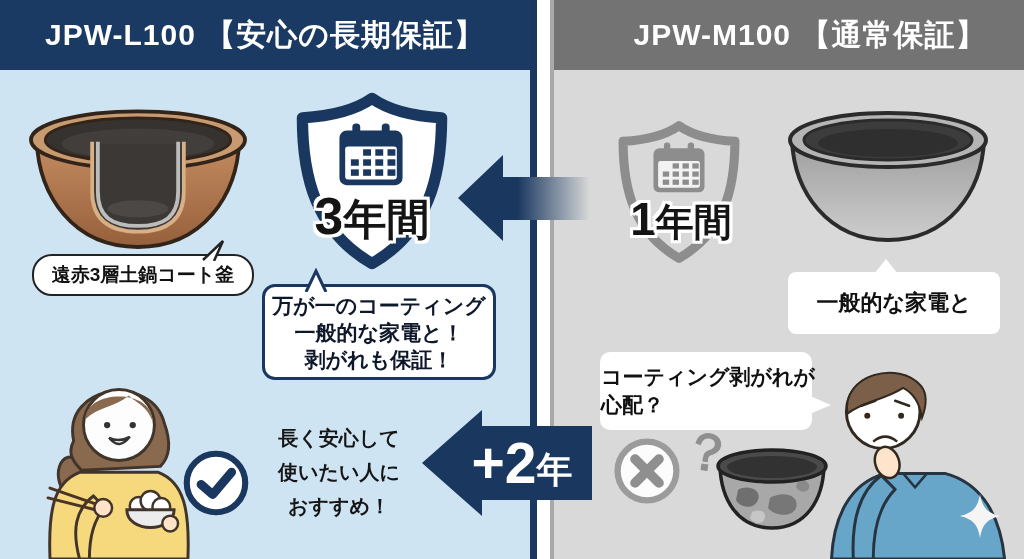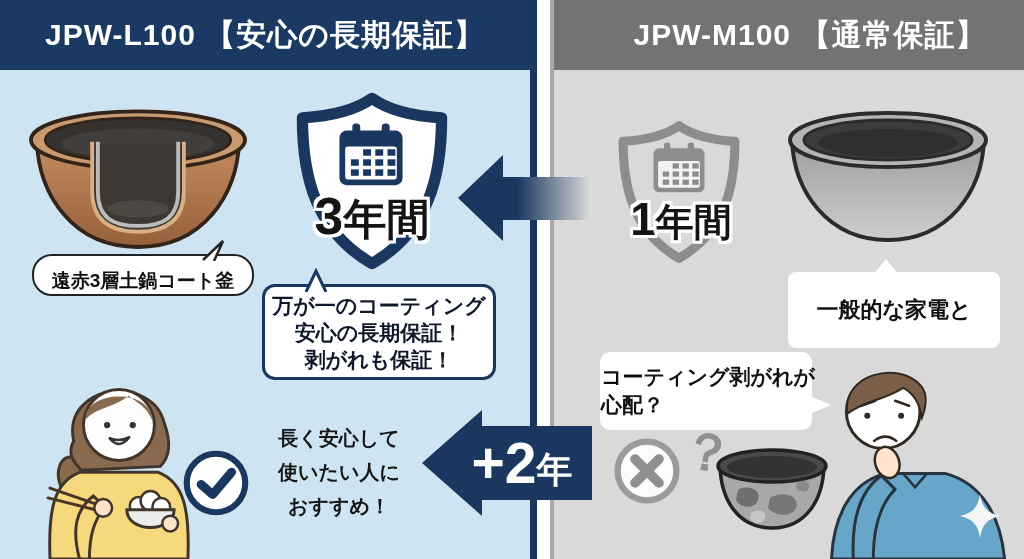--- a/index.html
+++ b/index.html
@@ -16,21 +16,21 @@
   .divider-gray{left:550px;top:0;width:4px;height:559px;background:#a9a9a9;}
   .panel-right{left:554px;top:0;width:470px;height:559px;background:#d9d9d9;}
   
   .header-left{left:0;top:0;width:530px;height:70px;background:#1b3a63;
     display:flex;align-items:center;justify-content:center;}
   .header-right{left:554px;top:0;width:512px;height:70px;background:#737373;
     display:flex;align-items:center;justify-content:center;}
   .header-text{color:#ffffff;font-weight:bold;font-size:30px;letter-spacing:1px;white-space:nowrap;}
   
   .pot-caption{left:32px;top:254px;width:218px;height:38px;background:#ffffff;
-    border:2.5px solid #222222;border-radius:20px;display:flex;align-items:flex-end;justify-content:center;}
+    border:2.5px solid #222222;border-radius:20px;display:flex;align-items:center;justify-content:center;}
   .pot-caption-text{font-weight:bold;font-size:19px;color:#111111;white-space:nowrap;}
   .pot-caption-tail{right:26px;top:-17px;width:26px;height:22px;}
   
   .term{display:flex;align-items:baseline;justify-content:center;font-weight:bold;color:#141414;
     text-shadow:-3px -3px 0 #fff,3px -3px 0 #fff,-3px 3px 0 #fff,3px 3px 0 #fff,0 -3px 0 #fff,0 3px 0 #fff,-3px 0 0 #fff,3px 0 0 #fff;}
   .term-left{left:288px;top:186px;width:168px;}
   .term-left .num{font-size:52px;}
   .term-left .unit{font-size:43px;}
   .term-right{left:616px;top:192px;width:130px;}
   .term-right .num{font-size:46px;}
@@ -38,21 +38,21 @@
   
   .note-bubble{left:262px;top:284px;width:228px;height:90px;background:#ffffff;
     border:3px solid #19375f;border-radius:13px;display:flex;flex-direction:column;
     align-items:center;justify-content:center;}
   .note-line{display:block;font-weight:bold;font-size:21px;line-height:27px;color:#0f172a;white-space:nowrap;}
   .note-tail{left:38px;top:-19px;width:26px;height:24px;}
   
   .recommend{left:246px;top:421px;width:186px;text-align:center;}
   .recommend span{display:block;font-weight:bold;font-size:20px;line-height:34px;color:#161616;white-space:nowrap;}
   
-  .gen-caption{left:788px;top:272px;width:212px;height:76px;background:#ffffff;border-radius:8px;
+  .gen-caption{left:788px;top:272px;width:212px;height:62px;background:#ffffff;border-radius:8px;
     display:flex;flex-direction:column;align-items:center;justify-content:center;}
   .gen-caption span{display:block;font-weight:bold;font-size:22px;line-height:28px;color:#111;white-space:nowrap;}
   .gen-tail{left:86px;top:-13px;width:0;height:0;border-left:12px solid transparent;
     border-right:12px solid transparent;border-bottom:15px solid #ffffff;}
   
   .worry-bubble{left:600px;top:352px;width:212px;height:78px;background:#ffffff;border-radius:10px;
     display:flex;flex-direction:column;justify-content:center;padding-left:1px;box-sizing:border-box;}
   .worry-bubble span{display:block;font-weight:bold;font-size:21px;line-height:28px;color:#111;white-space:nowrap;}
   .worry-tail{right:-19px;top:44px;width:0;height:0;border-top:9px solid transparent;
     border-bottom:9px solid transparent;border-left:21px solid #ffffff;}
@@ -128,21 +128,21 @@
   <div class="abs term term-left">
     <span class="num">3</span>
       <span class="unit">年間</span>
   </div>
 
   <div class="abs note-bubble">
     <svg class="abs note-tail" viewBox="0 0 26 24">
       <path d="M3 24 L13 3 L23 24" fill="#ffffff" stroke="#19375f" stroke-width="3"></path>
     </svg>
     <span class="note-line">万が一のコーティング</span>
-    <span class="note-line">安心の長期保証！</span>
+    <span class="note-line">一般的な家電と！</span>
     <span class="note-line">剥がれも保証！</span>
   </div>
 
   <svg class="abs" style="left:456px;top:153px;width:136px;height:90px;" viewBox="0 0 136 90">
     <defs>
       <linearGradient id="fadeArrow" x1="0" y1="0" x2="1" y2="0">
         <stop offset="0" stop-color="#19375f"></stop>
           <stop offset="0.45" stop-color="#19375f"></stop>
           <stop offset="1" stop-color="#d9d9d9"></stop>
       </linearGradient>

